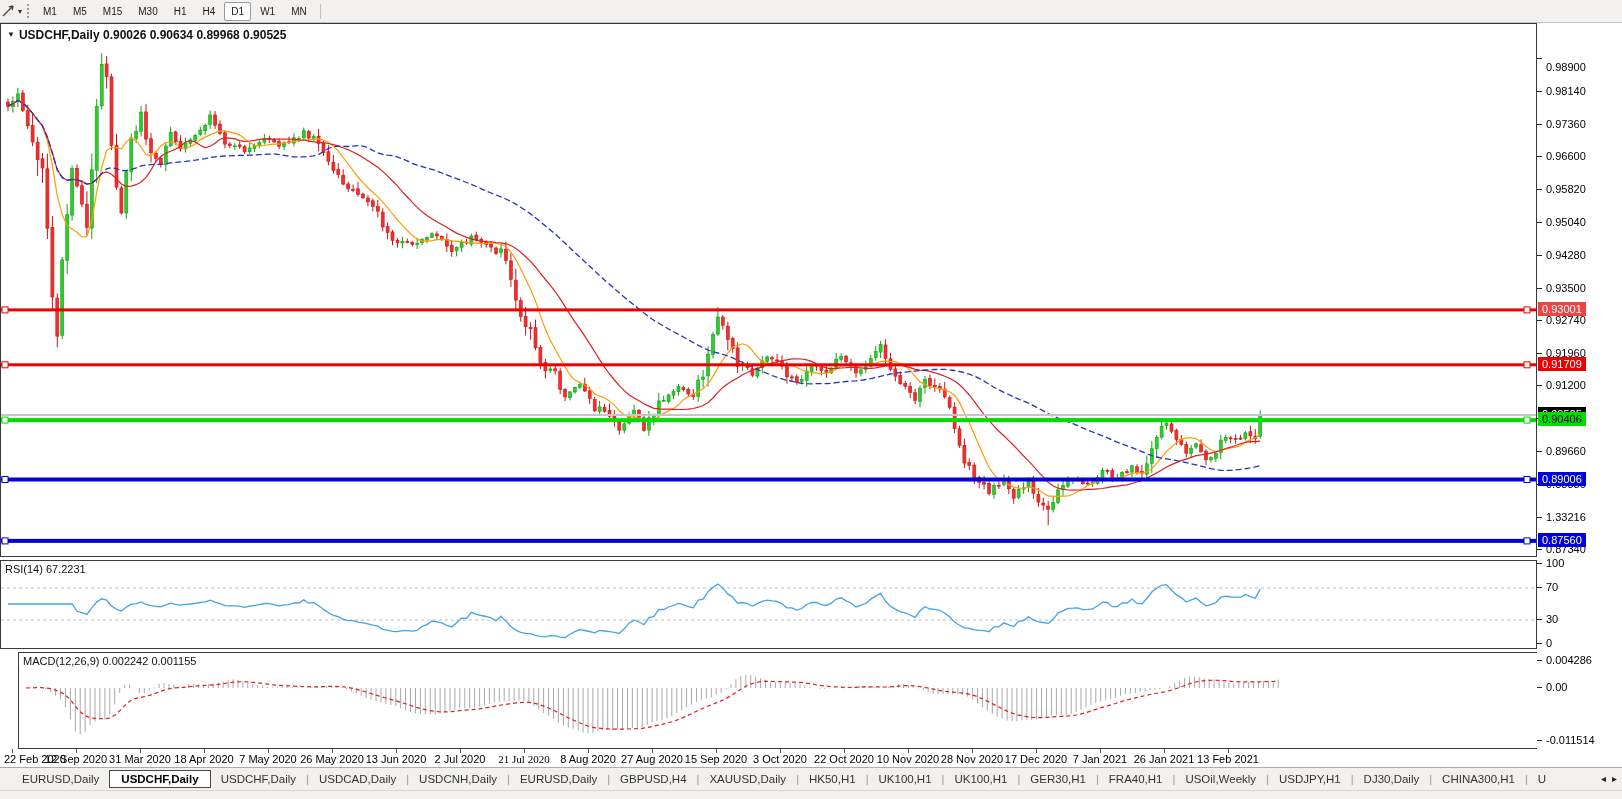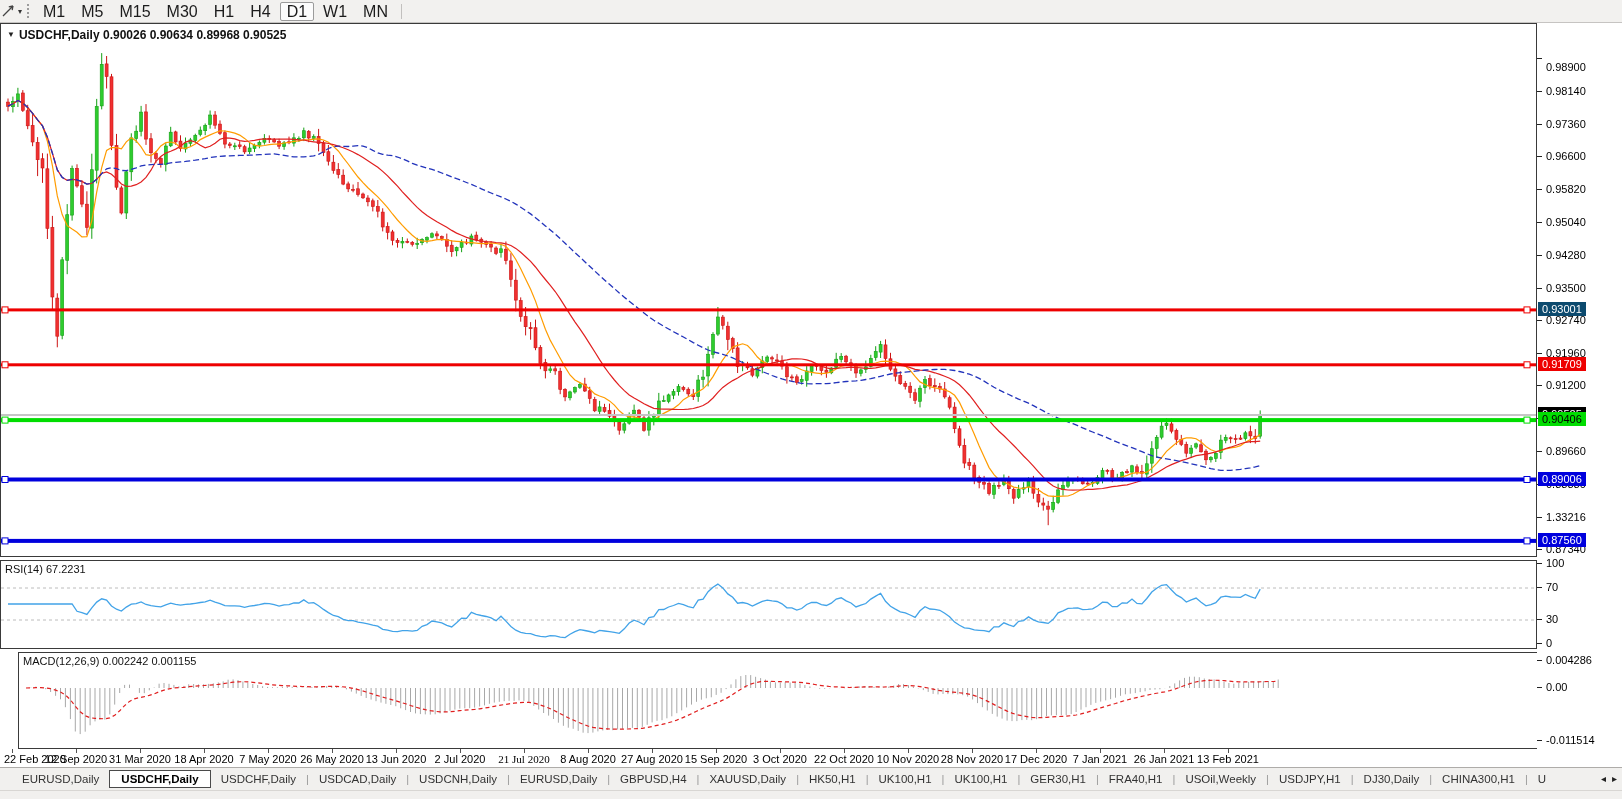--- a/index.html
+++ b/index.html
@@ -5,21 +5,21 @@
   html,body{margin:0;padding:0;background:#d4d0c8;}
   #app{position:relative;width:1622px;height:799px;background:#fff;
        font-family:"Liberation Sans",sans-serif;overflow:hidden;}
   
   #toolbar{position:absolute;left:0;top:0;width:1622px;height:23px;background:#f2f1ef;
            border-bottom:1px solid #c6c4c2;display:flex;align-items:center;box-sizing:border-box;}
   #tool-icon{display:flex;align-items:center;height:20px;padding:0 2px 0 1px;}
   #tool-icon .caret{font-size:8px;color:#333;margin-left:1px;}
   .grip{width:0;height:14px;border-left:2px dotted #9c9c9c;margin:0 6px 0 3px;}
   .vsep{width:1px;height:15px;background:#c2c0be;margin:0 5px;}
-  .tf-btn{height:17px;line-height:17px;padding:0 6px;margin:0 1px;font-size:16px;color:#1c1c1c;
+  .tf-btn{height:17px;line-height:17px;padding:0 6px;margin:0 1px;font-size:10px;color:#1c1c1c;
           border:1px solid transparent;border-radius:2px;}
   .tf-btn.active{background:#fcfcfc;border-color:#9b9b9b;}
   
   .pane{position:absolute;left:0;background:#fff;border:1px solid #3a3a3a;box-sizing:border-box;}
   #pane-main{top:23px;width:1537px;height:534px;}
   #pane-rsi{top:560px;width:1537px;height:89px;}
   #pane-macd{top:652px;width:1537px;height:97px;margin-left:18px;}
   .pane svg{position:absolute;left:0;top:0;display:block;}
   #chart-title{position:absolute;left:6px;top:4px;font-size:12px;font-weight:bold;color:#111;z-index:5;white-space:nowrap;}
   #chart-title .tri{font-size:8px;vertical-align:2px;margin-right:4px;color:#222;}
@@ -685,21 +685,21 @@
       <div class="ytick" style="top: 596px;"></div>
       <div class="ylab" style="top: 590px;">30</div>
       <div class="ytick" style="top: 620px;"></div>
       <div class="ylab" style="top: 614px;">0</div>
       <div class="ytick" style="top: 637px;"></div>
       <div class="ylab" style="top: 631px;">0.004286</div>
       <div class="ytick" style="top: 664px;"></div>
       <div class="ylab" style="top: 658px;">0.00</div>
       <div class="ytick" style="top: 717px;"></div>
       <div class="ylab" style="top: 711px;">-0.011514</div>
-      <div class="badge" style="top: 279px; background: #0c4a6e; color: rgb(255, 255, 255);">0.93001</div>
+      <div class="badge" style="top: 279px; background: #ef4444; color: rgb(255, 255, 255);">0.93001</div>
       <div class="badge" style="top: 334px; background: rgb(238, 0, 0); color: rgb(255, 255, 255);">0.91709</div>
       <div class="badge" style="top: 384px; background: rgb(0, 0, 0); color: rgb(255, 255, 255);">0.90525</div>
       <div class="badge" style="top: 389px; background: rgb(0, 221, 0); color: rgb(0, 0, 0);">0.90406</div>
       <div class="badge" style="top: 449px; background: rgb(0, 0, 221); color: rgb(255, 255, 255);">0.89006</div>
       <div class="badge" style="top: 510px; background: rgb(0, 0, 221); color: rgb(255, 255, 255);">0.87560</div>
     </div>
   <div id="dates">
       <div class="dtick" style="left: 12px;"></div>
       <div class="dlab" style="left: 4px;">22 Feb 2020</div>
       <div class="dtick" style="left: 76px;"></div>

